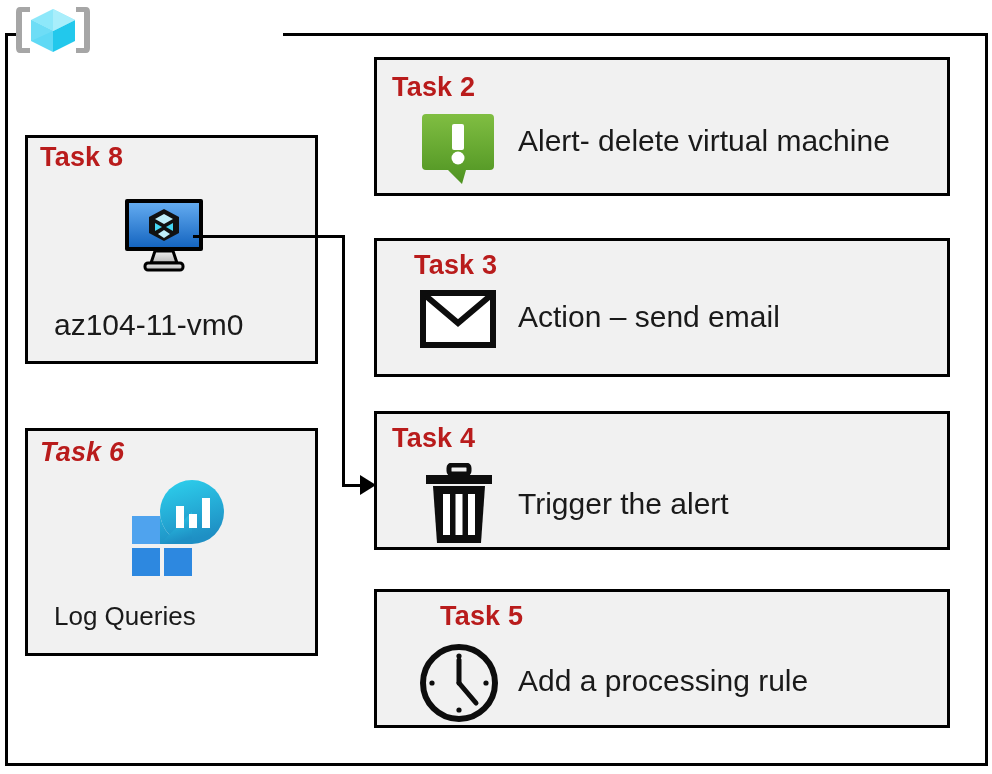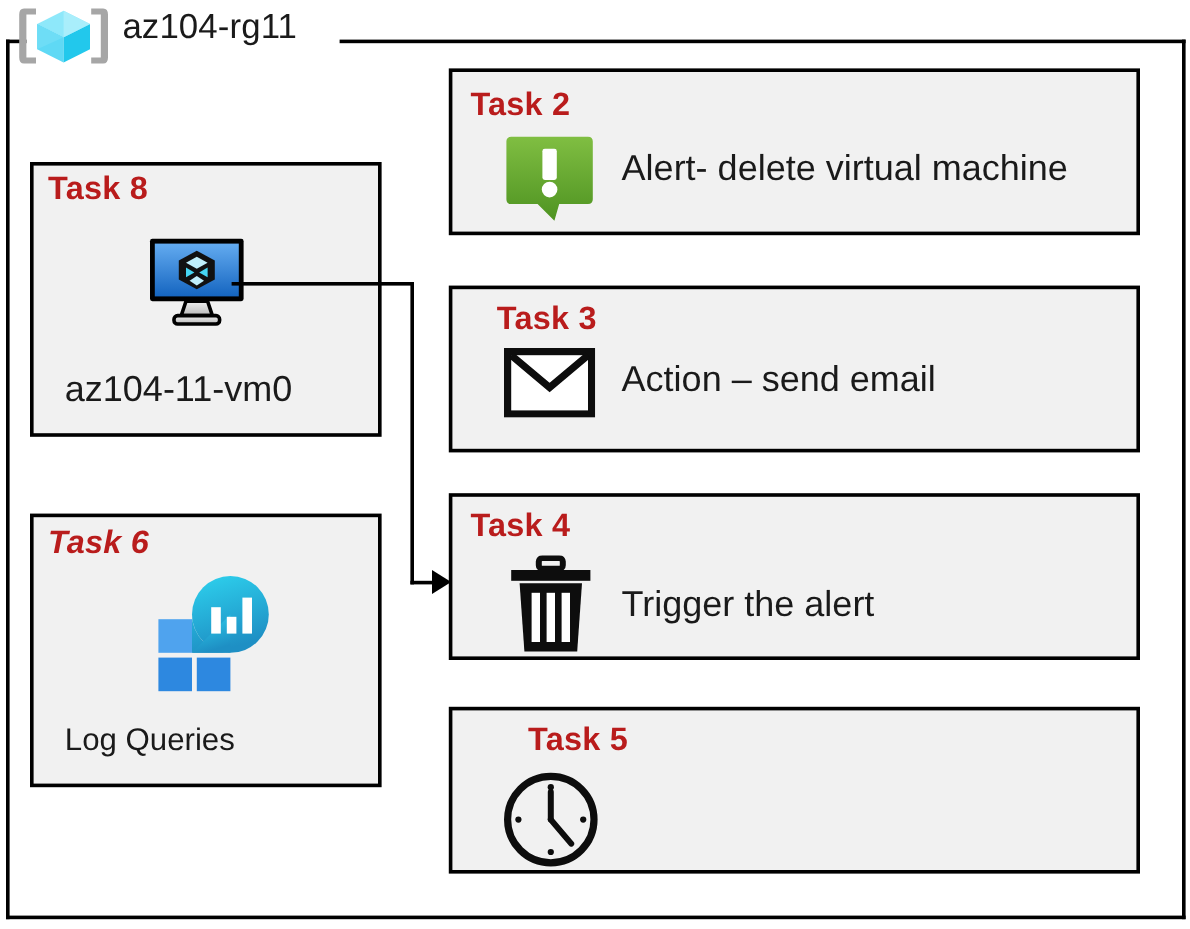--- a/index.html
+++ b/index.html
@@ -136,21 +136,20 @@
   <svg class="rg-icon" viewBox="0 0 78 52">
     <path d="M16 3 L6 3 Q2 3 2 8 L2 44 Q2 49 6 49 L16 49 L16 44 L8 44 L8 8 L16 8 Z" fill="#a6a6a6"></path>
     <path d="M62 3 L72 3 Q76 3 76 8 L76 44 Q76 49 72 49 L62 49 L62 44 L70 44 L70 8 L62 8 Z" fill="#a6a6a6"></path>
     <polygon points="39,5 61,16 39,27 17,16" fill="#8EE8FA"></polygon>
     <polygon points="17,16 39,27 39,48 17,37" fill="#5FD9F5"></polygon>
     <polygon points="61,16 39,27 39,48 61,37" fill="#22C8EC"></polygon>
     <polygon points="39,5 61,16 39,27" fill="#A9EEFB"></polygon>
     <polygon points="17,16 39,27 17,37" fill="#6EDDF6"></polygon>
   </svg>
 
-  <div class="rg-label">az104-rg11</div>
 
   <div class="task-box" id="box-task1"></div>
   <div class="task-title" id="title-task1">Task 8</div>
   <svg class="task-icon" id="icon-vm" viewBox="0 0 86 76">
     <defs>
       <linearGradient id="vmGrad" x1="0" y1="0" x2="0" y2="1">
         <stop offset="0%" stop-color="#63ABF0"></stop>
         <stop offset="100%" stop-color="#1565C0"></stop>
       </linearGradient>
       <linearGradient id="standGrad" x1="0" y1="0" x2="0" y2="1">
@@ -231,19 +230,20 @@
   <div class="task-title" id="title-task5">Task 5</div>
   <svg class="task-icon" id="icon-clock" viewBox="0 0 82 82">
     <circle cx="41" cy="41" r="36" fill="none" stroke="#0d0d0d" stroke-width="6"></circle>
     <circle cx="41" cy="14" r="2.6" fill="#0d0d0d"></circle>
     <circle cx="68" cy="41" r="2.6" fill="#0d0d0d"></circle>
     <circle cx="41" cy="68" r="2.6" fill="#0d0d0d"></circle>
     <circle cx="14" cy="41" r="2.6" fill="#0d0d0d"></circle>
     <line x1="41" y1="41" x2="41" y2="18" stroke="#0d0d0d" stroke-width="5" stroke-linecap="round"></line>
     <line x1="41" y1="41" x2="58" y2="61" stroke="#0d0d0d" stroke-width="5" stroke-linecap="round"></line>
   </svg>
+  <div class="task-text" id="text-task5">Add a processing rule</div>
 
   <div class="conn conn-h1"></div>
   <div class="conn conn-v"></div>
   <div class="conn conn-h2"></div>
   <div class="conn-arrow"></div>
 
 </div>
 
 </body></html>

